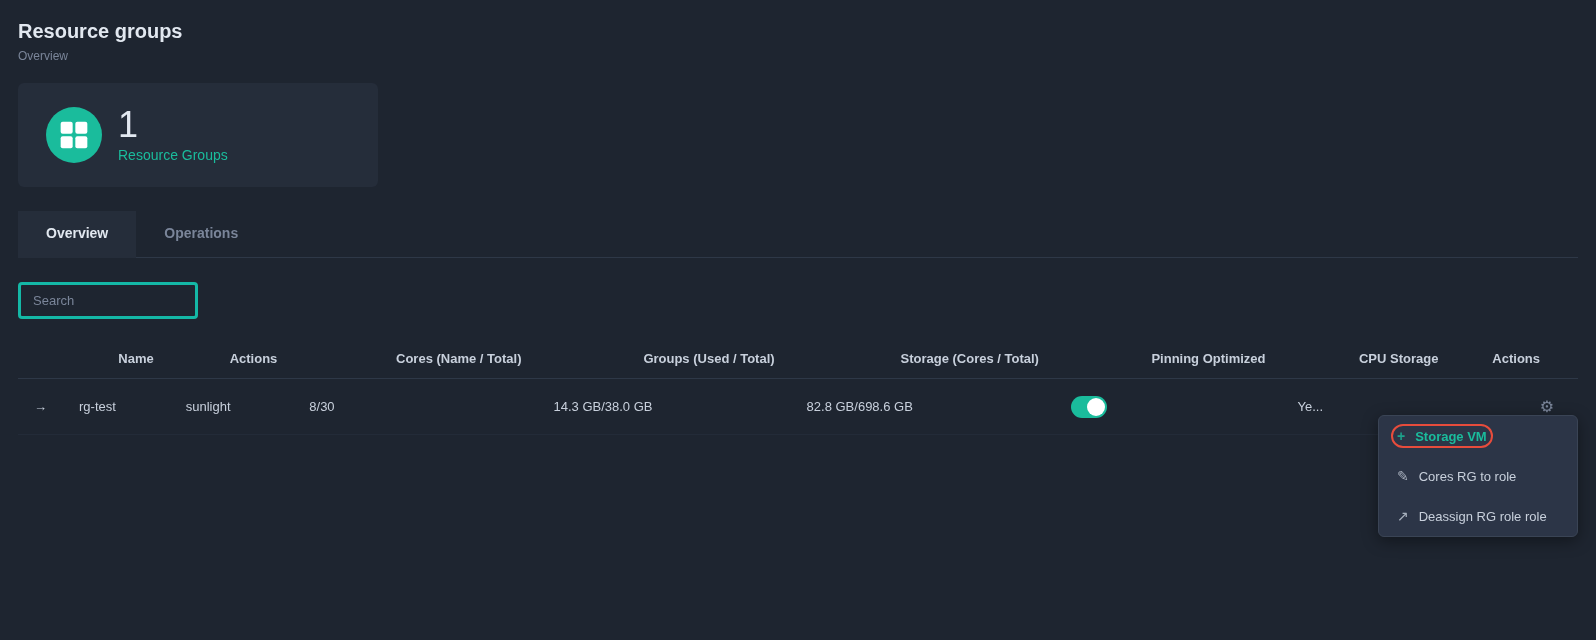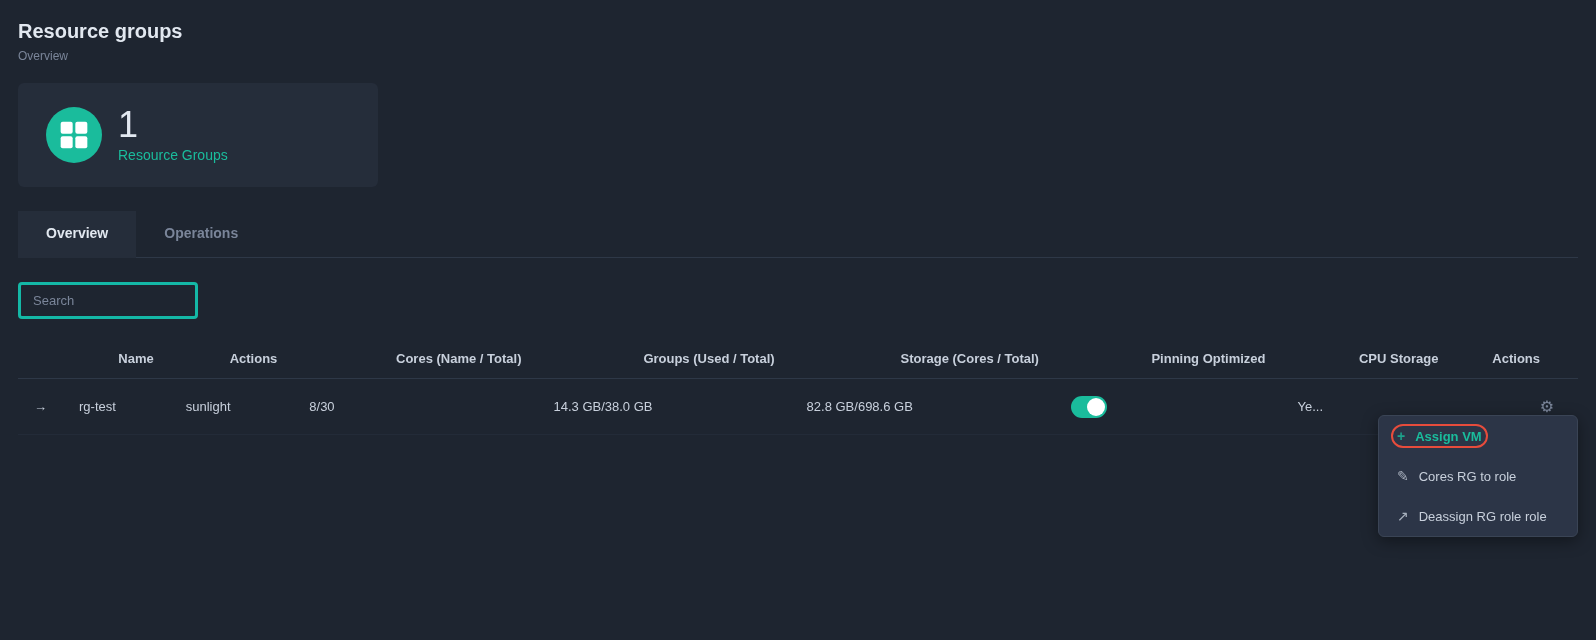--- a/index.html
+++ b/index.html
@@ -302,21 +302,21 @@
           </div>
         </td>
         <td>Ye...</td>
         <td class="col-actions actions-cell">
           <button class="gear-btn">⚙</button>
           <div class="dropdown-menu">
             <div class="dropdown-item create-vm" style="position:relative;">
               <div class="create-vm-wrapper" style="display: flex; align-items: center; gap: 10px;">
                 <div class="create-vm-highlight"></div>
                 <span class="item-icon">+</span>
-                <span>Assign VM</span>
+                <span>Storage VM</span>
               </div>
             </div>
             <div class="dropdown-item">
               <span class="item-icon">✎</span>
               <span>Cores RG to role</span>
             </div>
             <div class="dropdown-item">
               <span class="item-icon">↗</span>
               <span>Deassign RG role role</span>
             </div>

